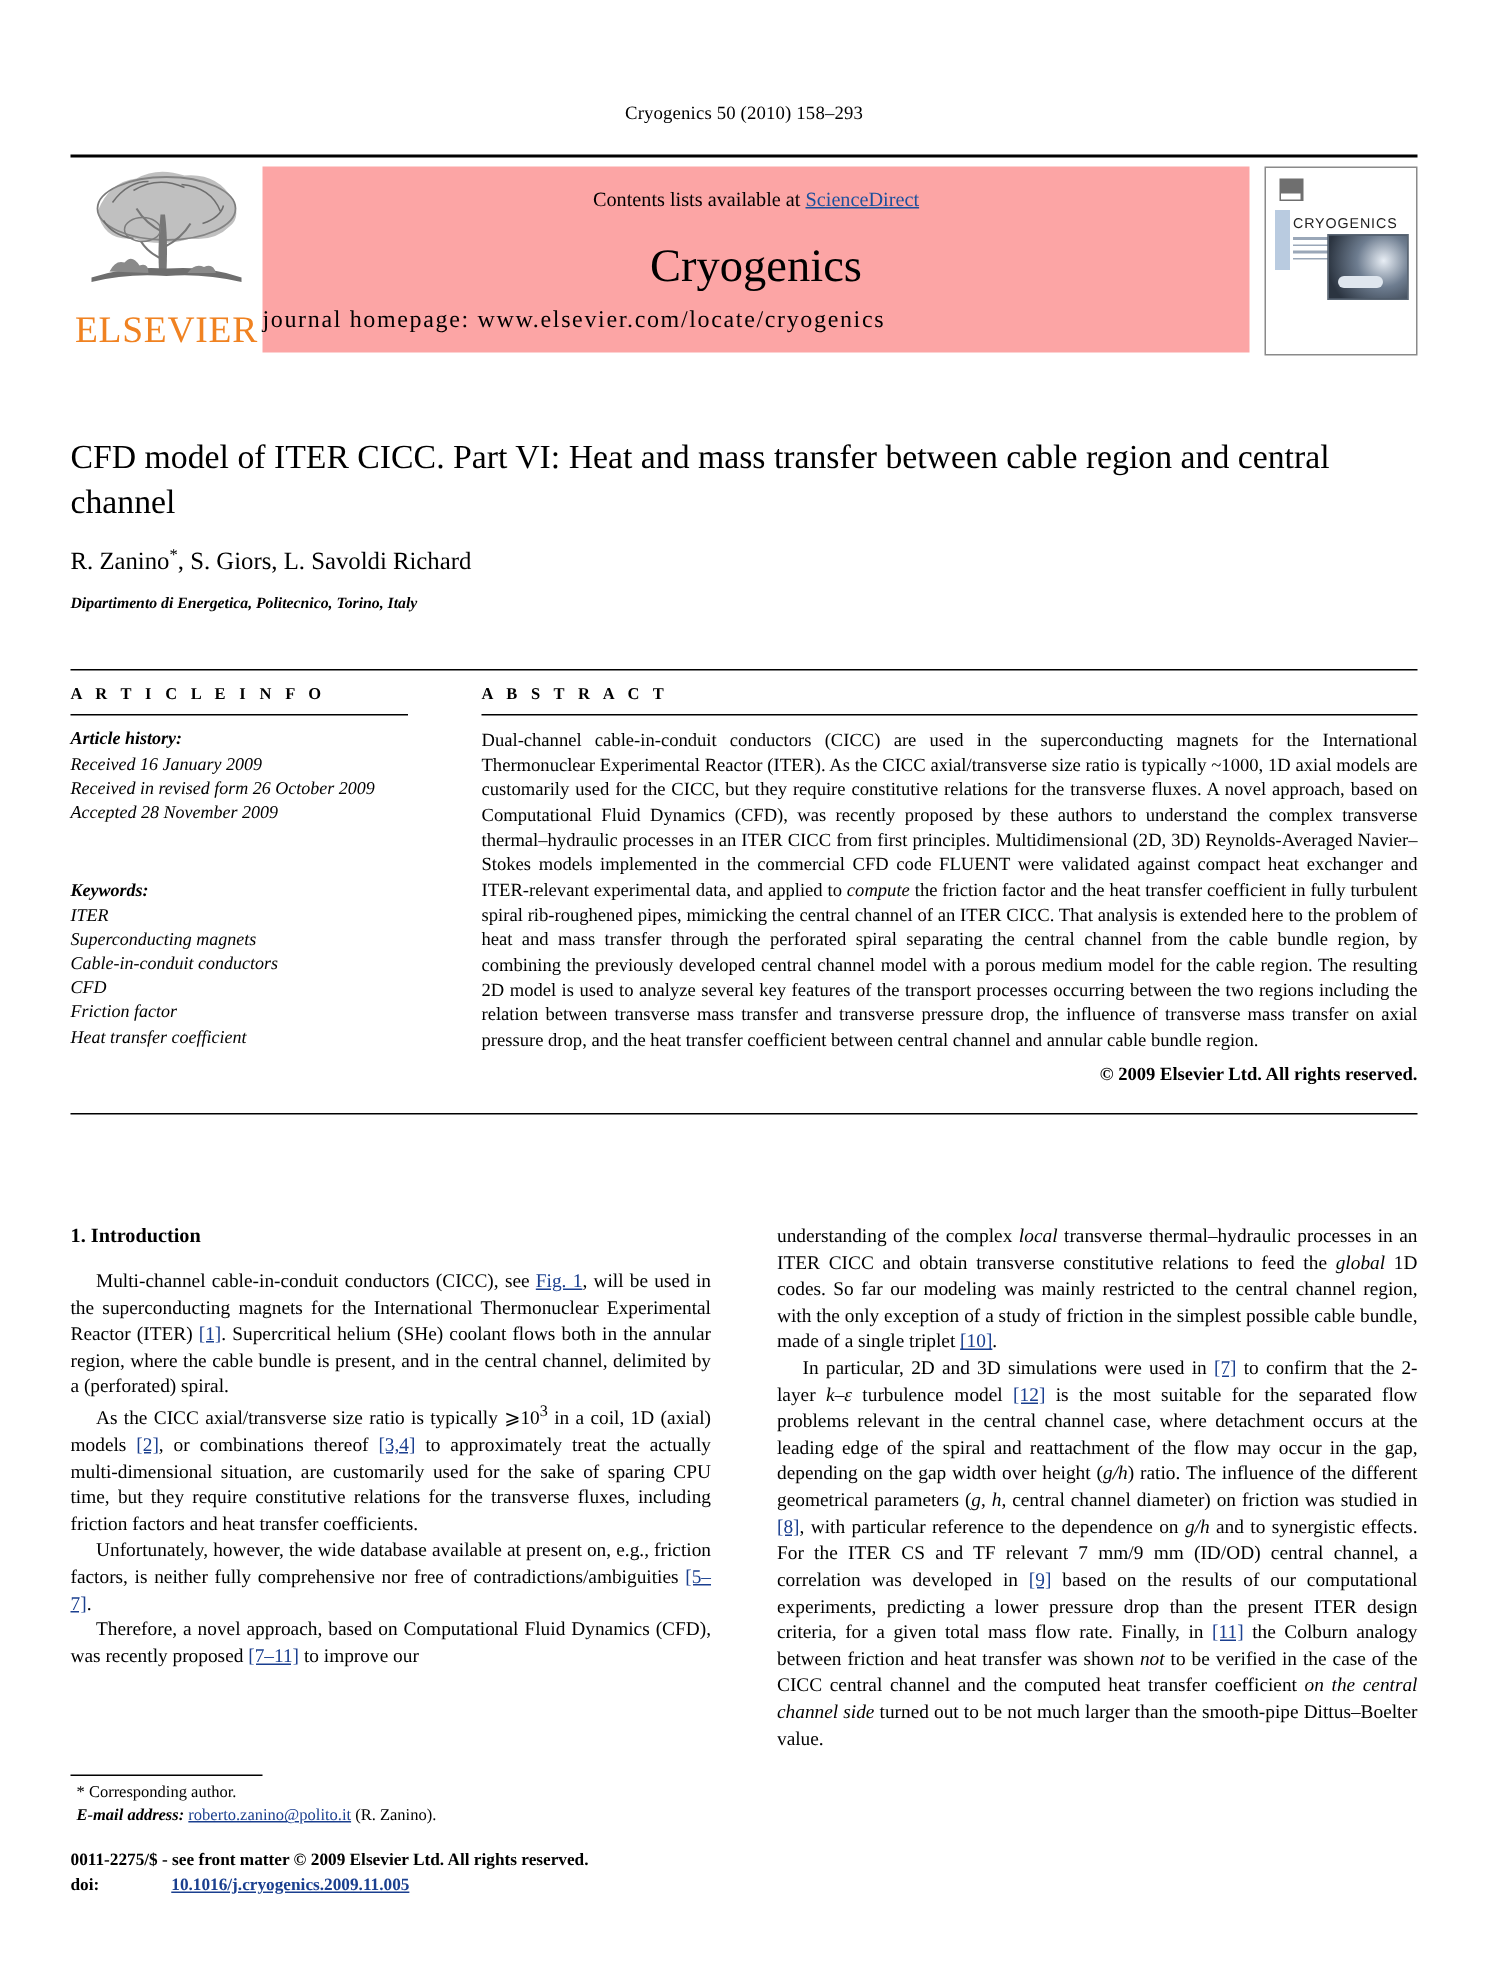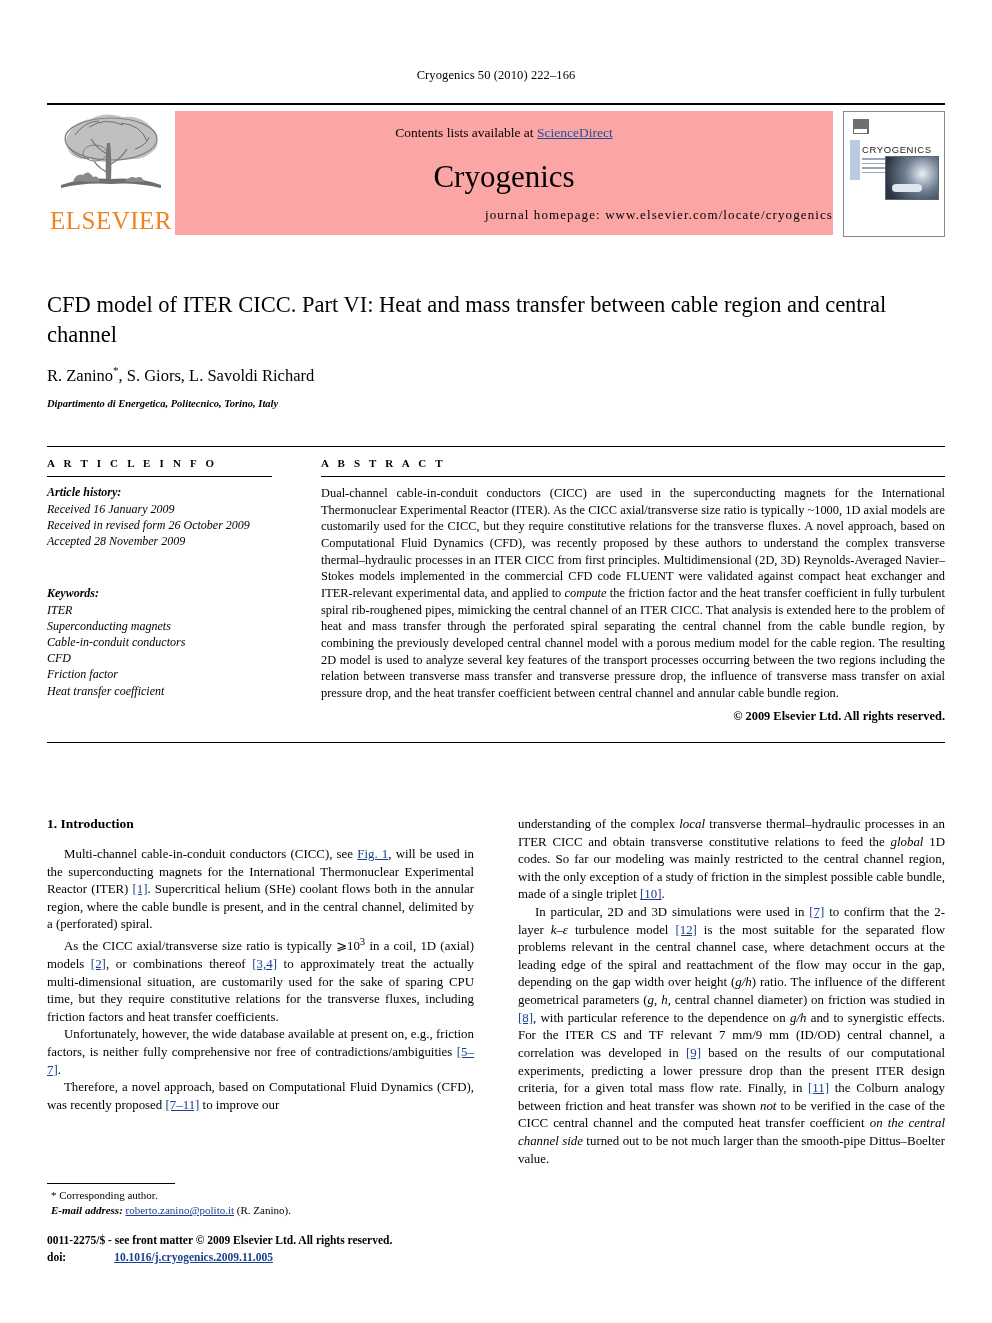--- a/index.html
+++ b/index.html
@@ -92,22 +92,22 @@
     width: 100%;
     text-align: center;
     font-size: 31px;
     font-family: "Liberation Serif", serif;
   }
   .homepage {
     position: absolute;
     bottom: 12px;
     left: 0;
     width: 100%;
-    text-align: right;
-    font-size: 13px;
+    text-align: left;
+    font-size: 16px;
     letter-spacing: 1.1px;
   }
   .cover-thumb {
     flex: 0 0 100px;
     width: 100px;
     height: 124px;
     margin-left: 10px;
     border: 1px solid #8a8a8a;
     background: #ffffff;
     position: relative;
@@ -304,21 +304,21 @@
     line-height: 1.45;
     margin: 0;
   }
   .doi-link { color: #1a3f8f; margin-left: 48px; }
 </style>
 </head>
 <body>
 
 <div class="page">
 
-  <div class="running-head">Cryogenics 50 (2010) 222–166</div>
+  <div class="running-head">Cryogenics 50 (2010) 158–293</div>
 
   <div class="banner">
 
     <div class="elsevier-logo">
       <div class="tree-wrap">
         <svg viewBox="0 0 112 92" width="112" height="92" aria-hidden="true">
           <g fill="#6e6e6e">
             <ellipse cx="56" cy="26" rx="46" ry="21" fill="none" stroke="#7a7a7a" stroke-width="1.2"></ellipse>
             <path d="M10 28 q8 -20 26 -22 q14 -8 32 -2 q22 -2 32 16 q6 12 -2 18 q-10 10 -26 8 q-20 6 -38 0 q-20 2 -24 -18 z" fill="#8c8c8c" opacity="0.55"></path>
             <path d="M20 22 q10 -14 24 -14 M34 14 q16 -10 34 -2 M66 10 q20 2 26 18 M14 34 q6 10 20 12 M80 36 q12 -4 14 -12" stroke="#6e6e6e" stroke-width="1" fill="none"></path>

